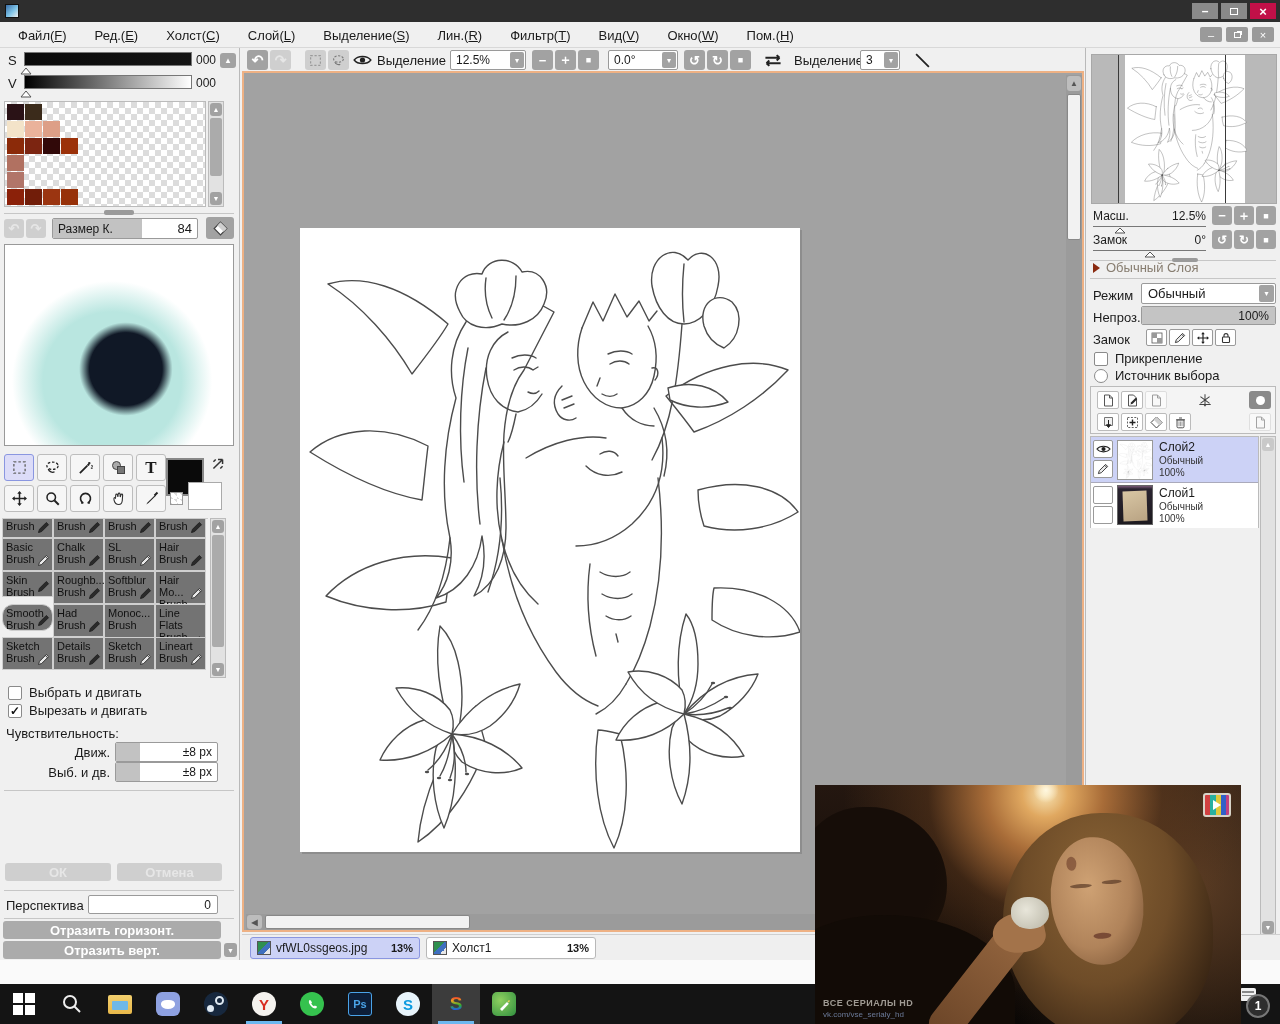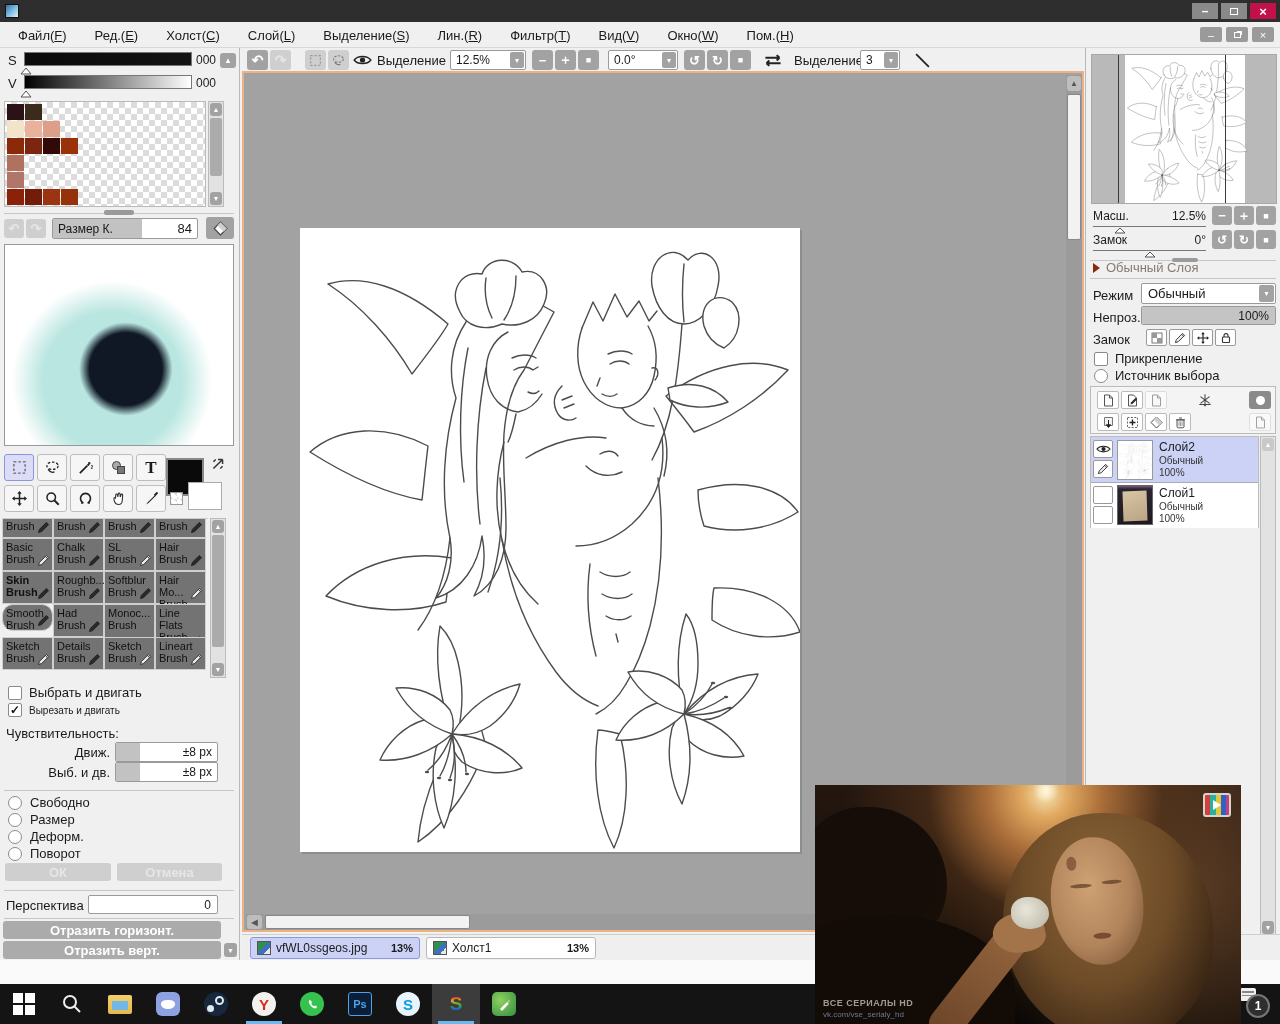--- a/index.html
+++ b/index.html
@@ -458,21 +458,21 @@
     <svg width="13" height="13" style="position:absolute;right:2px;bottom:3px">
             <use href="#i-pen"></use>
           </svg>
         </div>
         <div class="brush-cell" style="position: absolute; left: 153px; top: 33px; width: 51px; height: 33px;">
           <div>Hair<br>Brush</div>
     <svg width="13" height="13" style="position:absolute;right:2px;bottom:3px">
             <use href="#i-pendark"></use>
           </svg>
         </div>
-        <div class="brush-cell" style="position: absolute; left: 0px; top: 66px; width: 51px; height: 33px; font-weight: bold;">
+        <div class="brush-cell" style="position: absolute; left: 0px; top: 66px; width: 51px; height: 26px;">
           <div>Skin<br>Brush</div>
     <svg width="13" height="13" style="position:absolute;right:2px;bottom:3px">
             <use href="#i-pendark"></use>
           </svg>
         </div>
         <div class="brush-cell" style="position: absolute; left: 51px; top: 66px; width: 51px; height: 33px;">
           <div>Roughb...<br>Brush</div>
     <svg width="13" height="13" style="position:absolute;right:2px;bottom:3px">
             <use href="#i-pendark"></use>
           </svg>
@@ -544,55 +544,37 @@
     <div class="ab" style="left:1px;top:16px;width:12px;height:112px;background:#ababab;border-radius:2px"></div>
     <div class="ab btn" style="left:1px;bottom:1px;width:12px;height:13px;font-size:7px">▼</div>
   </div>
 
   <div class="ab" style="left:8px;top:637px;display:flex;align-items:center;gap:7px">
     <span class="chkbox"></span>
     <span class="lbl" style="font-size:13px">Выбрать и двигать</span>
   </div>
   <div class="ab" style="left:8px;top:655px;display:flex;align-items:center;gap:7px">
     <span class="chkbox">✓</span>
-    <span class="lbl" style="font-size:10px">Вырезать и двигать</span>
+    <span class="lbl" style="font-size:13px">Вырезать и двигать</span>
   </div>
 
   <span class="ab lbl" style="left:6px;top:678px;font-size:13px">Чувствительность:</span>
   <span class="ab lbl" style="left:62px;top:697px;width:48px;text-align:right;font-size:13px">Движ.</span>
   <div class="ab wfield" style="left:115px;top:694px;width:103px;height:20px;overflow:hidden">
     <div style="position:absolute;left:0;top:0;bottom:0;width:24%;background:#c2c2c2"></div>
     <span style="position:absolute;right:5px;top:2px;font-size:12px">±8 px</span>
   </div>
   <span class="ab lbl" style="left:34px;top:717px;width:76px;text-align:right;font-size:13px">Выб. и дв.</span>
   <div class="ab wfield" style="left:115px;top:714px;width:103px;height:20px;overflow:hidden">
     <div style="position:absolute;left:0;top:0;bottom:0;width:24%;background:#c2c2c2"></div>
     <span style="position:absolute;right:5px;top:2px;font-size:12px">±8 px</span>
   </div>
 
   <div class="ab divline" style="left:4px;top:742px;width:230px"></div>
 
-  <div id="radio-group" class="ab" style="left:8px;top:746px;width:220px">
-      <div style="display: flex; align-items: center; gap: 8px; height: 17px;">
-        <span class="radio"></span>
-    <span class="lbl" style="font-size:13px">Свободно</span>
-      </div>
-      <div style="display: flex; align-items: center; gap: 8px; height: 17px;">
-        <span class="radio"></span>
-    <span class="lbl" style="font-size:13px">Размер</span>
-      </div>
-      <div style="display: flex; align-items: center; gap: 8px; height: 17px;">
-        <span class="radio"></span>
-    <span class="lbl" style="font-size:13px">Деформ.</span>
-      </div>
-      <div style="display: flex; align-items: center; gap: 8px; height: 17px;">
-        <span class="radio"></span>
-    <span class="lbl" style="font-size:13px">Поворот</span>
-      </div>
-    </div>
 
   <div class="ab btn dis" style="left:5px;top:815px;width:106px;height:18px;font-size:13px">ОК</div>
   <div class="ab btn dis" style="left:117px;top:815px;width:105px;height:18px;font-size:13px">Отмена</div>
 
   <div class="ab divline" style="left:4px;top:842px;width:230px"></div>
   <span class="ab lbl" style="left:6px;top:850px;font-size:13px">Перспектива</span>
   <div class="ab wfield" style="left:88px;top:847px;width:130px;height:19px">
     <span style="position:absolute;right:6px;top:2px;font-size:12px">0</span>
   </div>
   <div class="ab divline" style="left:4px;top:870px;width:230px"></div>

